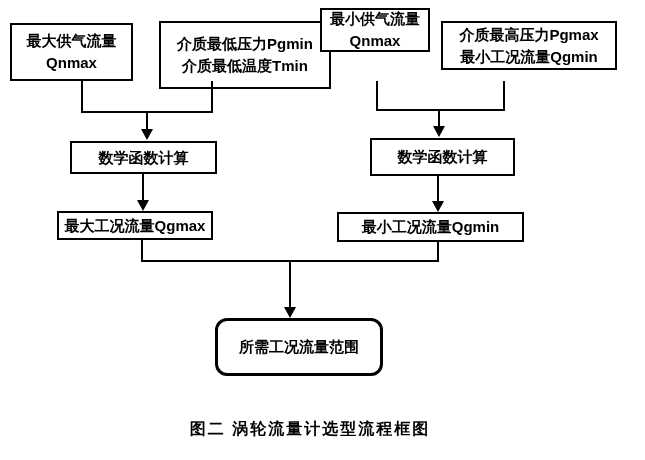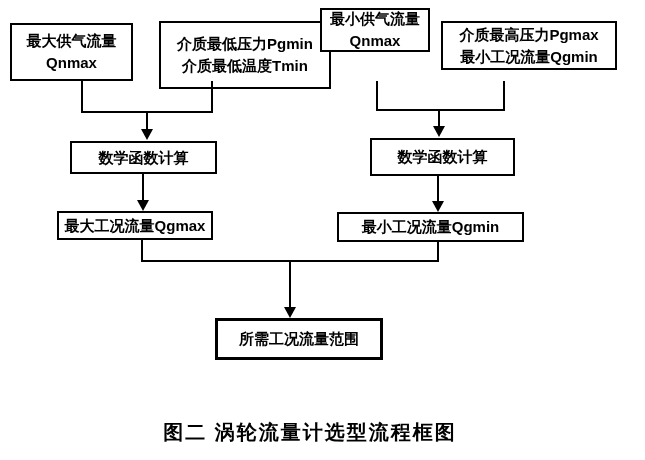--- a/index.html
+++ b/index.html
@@ -42,21 +42,21 @@
     height: 0;
     border-left: 6px solid transparent;
     border-right: 6px solid transparent;
     border-top: 11px solid #000000;
   }
   .caption {
     position: absolute;
     top: 419px;
     left: 310px;
     transform: translateX(-50%);
-    font-size: 20px;
+    font-size: 16px;
     font-weight: bold;
     color: #000000;
     letter-spacing: 2px;
     white-space: nowrap;
   }
 </style>
 </head>
 <body>
 
 <div id="canvas">
@@ -114,19 +114,19 @@
   <div class="node" style="left:337px; top:212px; width:187px; height:30px;">
     <span>最小工况流量Qgmin</span>
   </div>
 
   <div class="line" style="left:141px; top:240px; width:2px; height:22px;"></div>
   <div class="line" style="left:437px; top:242px; width:2px; height:20px;"></div>
   <div class="line" style="left:141px; top:260px; width:298px; height:2px;"></div>
   <div class="line" style="left:289px; top:262px; width:2px; height:45px;"></div>
   <div class="arrowhead" style="left:284px; top:307px;"></div>
 
-  <div class="node thick" style="left:215px; top:318px; width:168px; height:42px;">
+  <div class="node thick" style="left:215px; top:318px; width:168px; height:58px;border-radius:12px;">
     <span>所需工况流量范围</span>
   </div>
 
   <div class="caption">图二  涡轮流量计选型流程框图</div>
 
 </div>
 
 </body></html>

